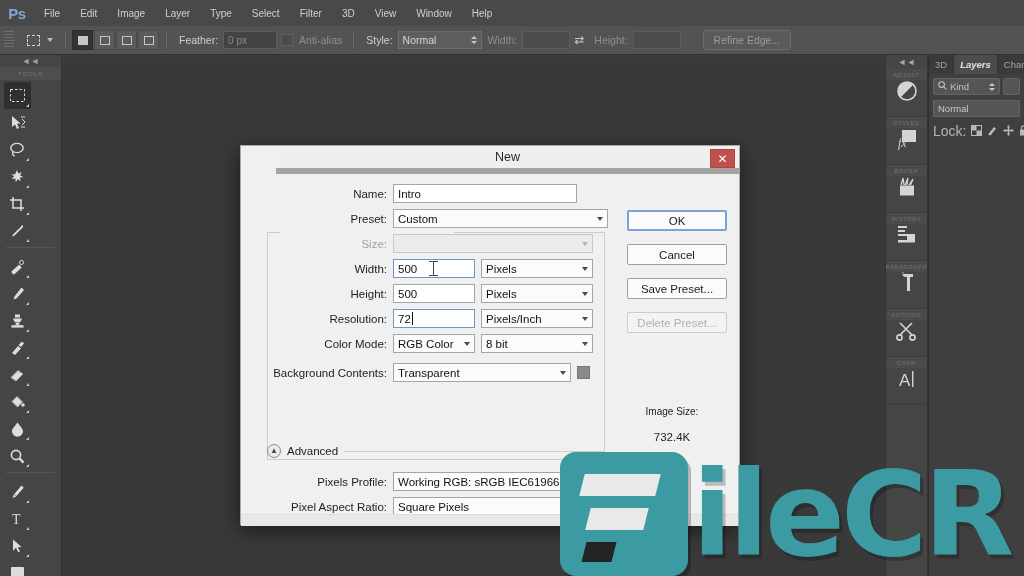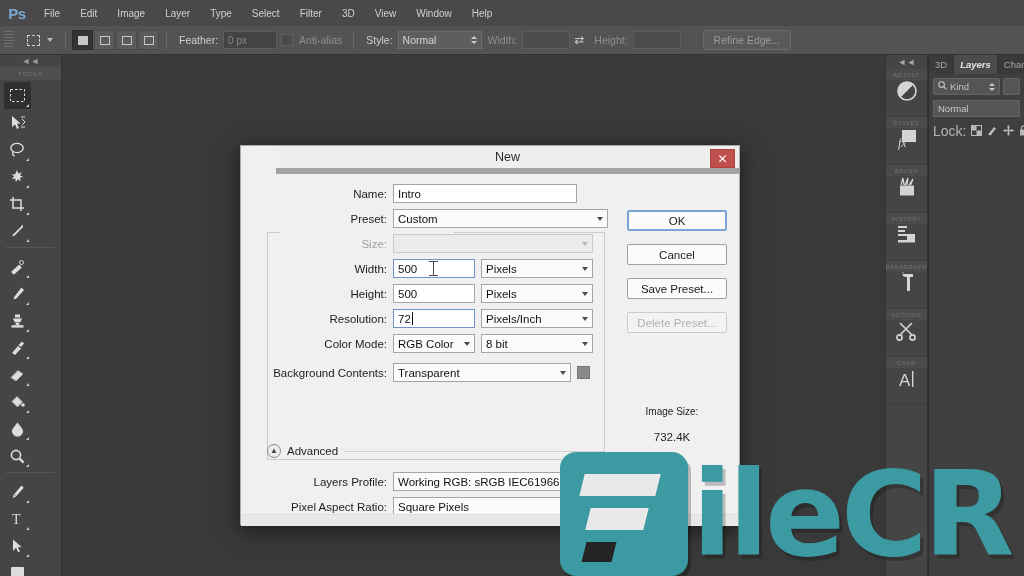--- a/index.html
+++ b/index.html
@@ -735,21 +735,21 @@
       </div>
 
       <div class="advanced-row">
         <span class="adv-toggle">▲</span>
         <span>Advanced</span>
         <span class="adv-line"></span>
       </div>
 
       <div class="adv-fields">
         <div class="row">
-          <span class="lbl">Layers Profile:</span>
+          <span class="lbl">Pixels Profile:</span>
           <div class="selectbox" style="width:205px;">
             <span>Working RGB:  sRGB IEC61966-2.</span>
           </div>
         </div>
         <div class="row">
           <span class="lbl">Pixel Aspect Ratio:</span>
           <div class="selectbox" style="width:205px;">
             <span>Square Pixels</span>
           </div>
         </div>

